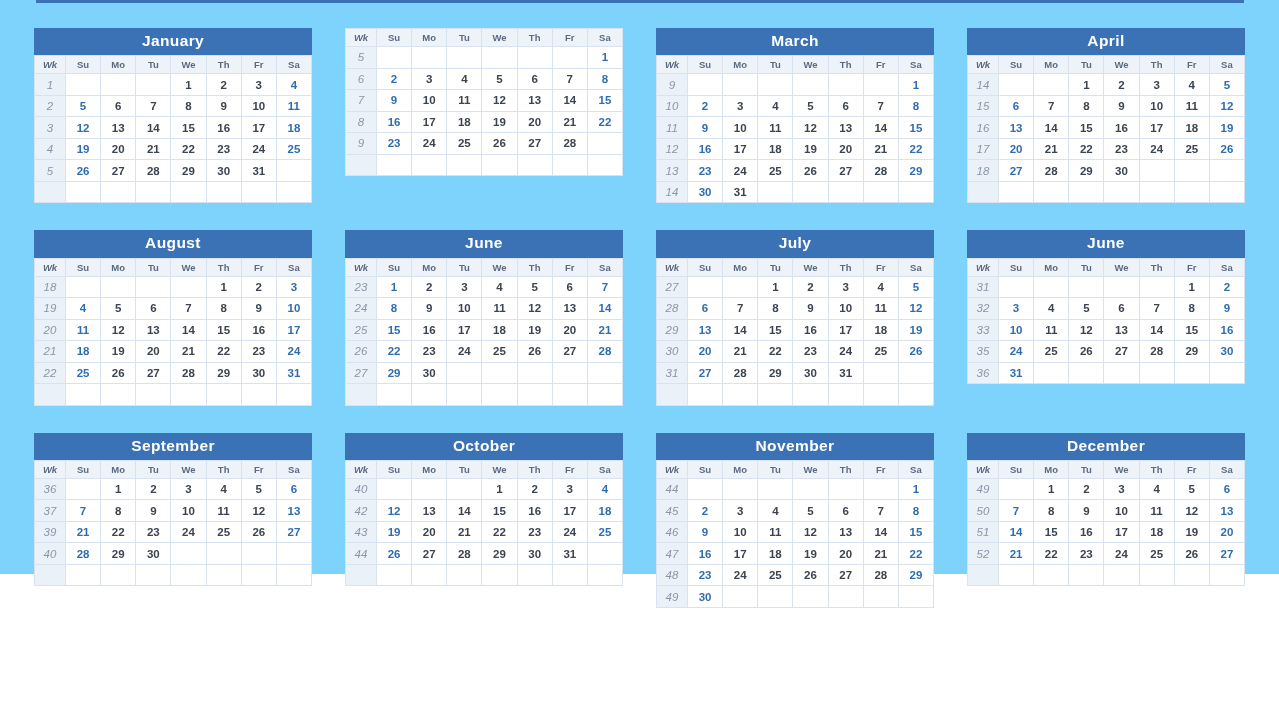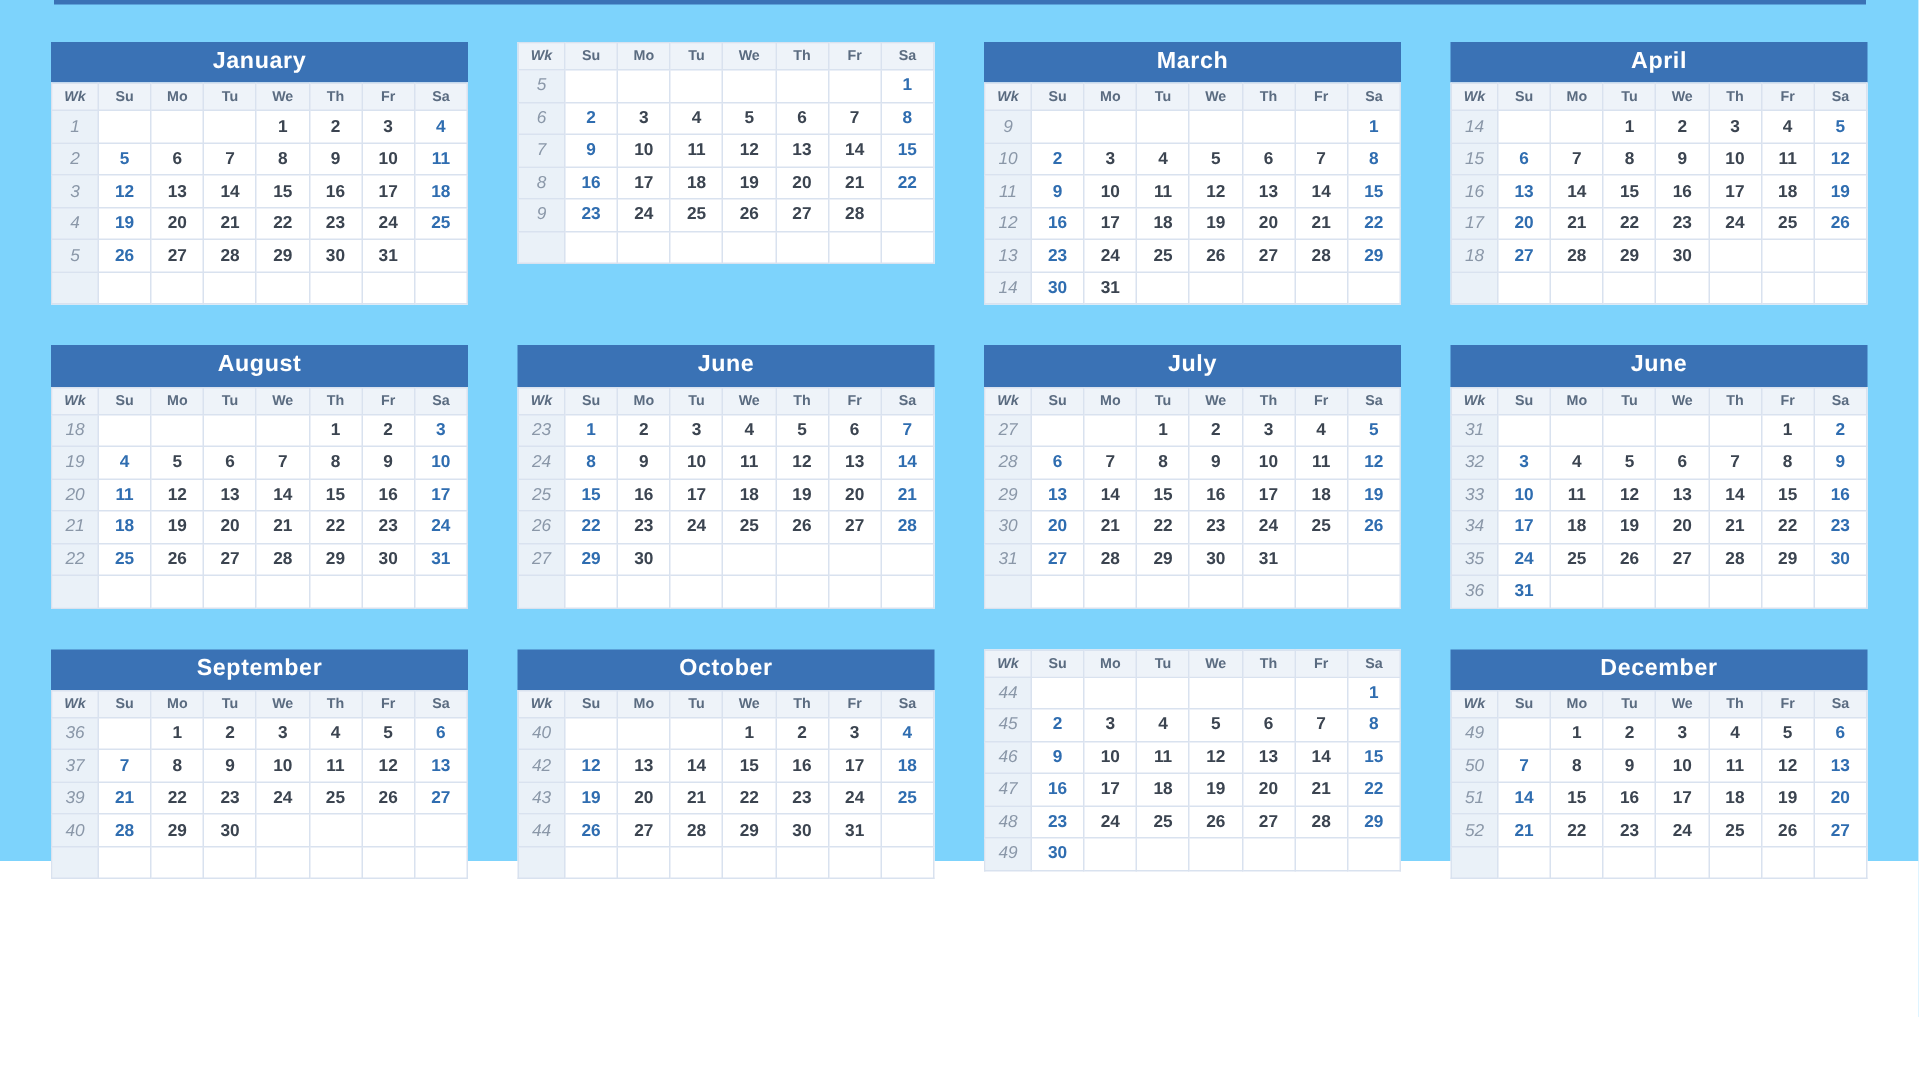--- a/index.html
+++ b/index.html
@@ -695,30 +695,20 @@
               <td class="wk">33</td>
               <td class="day weekend">10</td>
               <td class="day">11</td>
               <td class="day">12</td>
               <td class="day">13</td>
               <td class="day">14</td>
               <td class="day">15</td>
               <td class="day weekend">16</td>
             </tr>
             <tr>
-              <td class="wk">34</td>
-              <td class="day weekend">17</td>
-              <td class="day">18</td>
-              <td class="day">19</td>
-              <td class="day">20</td>
-              <td class="day">21</td>
-              <td class="day">22</td>
-              <td class="day weekend">23</td>
-            </tr>
-            <tr>
               <td class="wk">35</td>
               <td class="day weekend">24</td>
               <td class="day">25</td>
               <td class="day">26</td>
               <td class="day">27</td>
               <td class="day">28</td>
               <td class="day">29</td>
               <td class="day weekend">30</td>
             </tr>
             <tr>
@@ -866,20 +856,21 @@
               <td class="day empty"></td>
               <td class="day empty"></td>
               <td class="day empty"></td>
               <td class="day empty"></td>
               <td class="day weekend empty"></td>
             </tr>
           </tbody>
         </table>
       </div>
       <div class="month">
+        <div class="month-title">November</div>
         <table class="month-table">
           <thead>
             <tr>
               <th class="wk-head">Wk</th>
               <th>Su</th>
               <th>Mo</th>
               <th>Tu</th>
               <th>We</th>
               <th>Th</th>
               <th>Fr</th>

